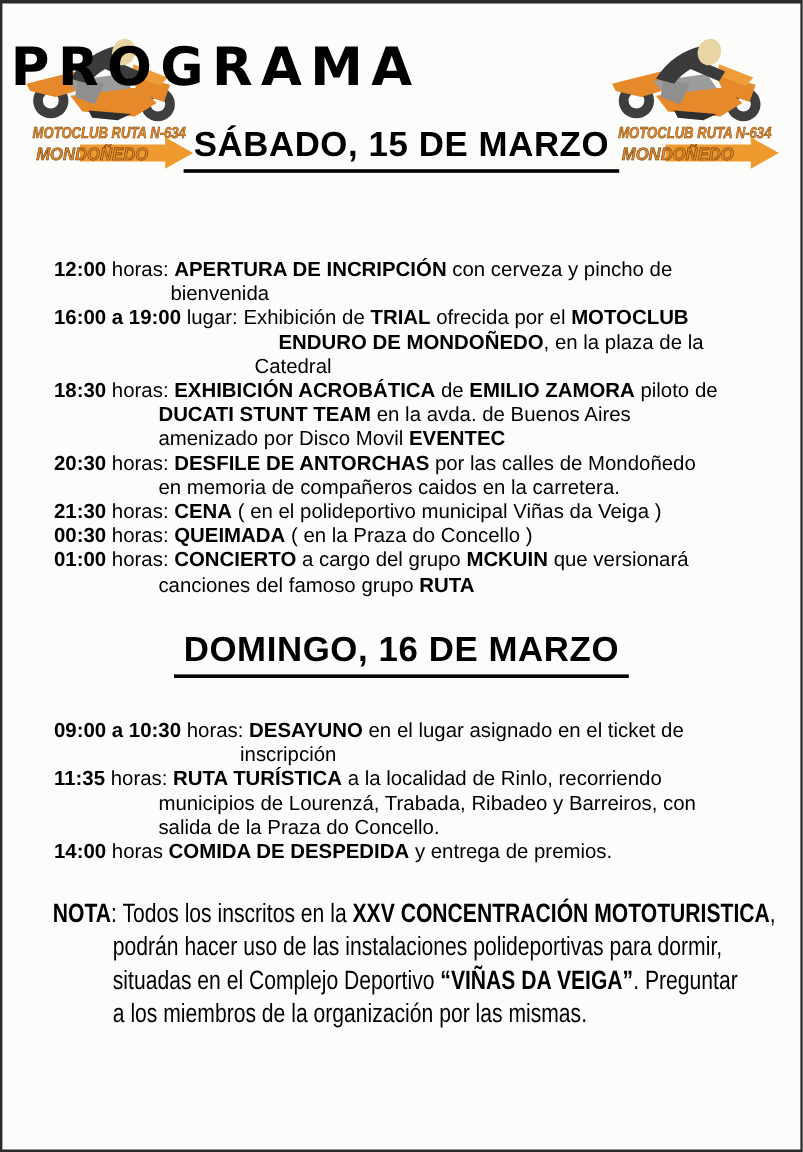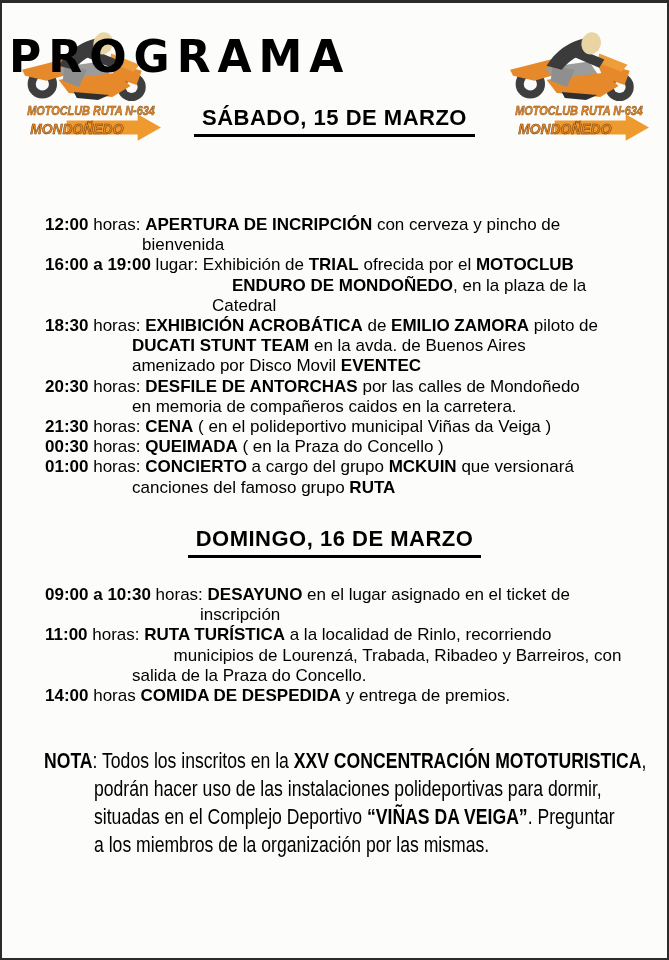--- a/index.html
+++ b/index.html
@@ -22,37 +22,37 @@
   .title {
     position:absolute; top:28px; left:0; right:0;
     margin:0; text-align:left;
     font-family:"DejaVu Sans", sans-serif;
     font-weight:bold; font-size:44px;
     letter-spacing:7px; padding-left:7px;
   }
 
   .day-heading {
     position:absolute; left:0; right:0; margin:0;
-    text-align:center; font-size:22px; font-weight:bold;
+    text-align:center; font-size:29px; font-weight:bold;
     letter-spacing:0.5px;
   }
   .day-heading .u {
     display:inline-block;
     border-bottom:3px solid #000;
     padding:0 8px 3px 8px;
   }
   .h-sat { top:102px; }
   .h-sun { top:499px;margin-top:24px; }
 
   .schedule {
     position:absolute; left:43px; right:4px;
     font-size:17px; line-height:20.2px;
   }
   #sched-sat { top:176px;margin-top:36px; }
-  #sched-sun { top:582px; }
+  #sched-sun { top:596px; }
   .line { white-space:nowrap; }
   .line b { font-weight:bold; }
 
   .note {
     position:absolute; left:42px; top:744px;
     width:780px;
     font-size:22px; line-height:28px;
     transform:scaleX(0.8);
     transform-origin:left top;
   }
@@ -127,22 +127,22 @@
       <div class="line"><b>00:30</b><span> horas: </span><b>QUEIMADA</b><span> ( en la Praza do Concello )</span></div>
       <div class="line"><b>01:00</b><span> horas: </span><b>CONCIERTO</b><span> a cargo del grupo </span><b>MCKUIN</b><span> que versionará</span></div>
       <div class="line" style="padding-left: 87px;"><span>canciones del famoso grupo </span><b>RUTA</b></div>
     </div>
 
   <h2 class="day-heading h-sun"><span class="u">DOMINGO, 16 DE MARZO</span></h2>
 
   <div class="schedule" id="sched-sun">
       <div class="line"><b>09:00 a 10:30</b><span> horas: </span><b>DESAYUNO</b><span> en el lugar asignado en el ticket de</span></div>
       <div class="line" style="padding-left: 155px;"><span>inscripción</span></div>
-      <div class="line"><b>11:00</b><span> horas: </span><b>RUTA TURÍSTICA</b><span> a la localidad de Rinlo, recorriendo</span></div>
-      <div class="line" style="padding-left: 87px; text-align: center;"><span>municipios de Lourenzá, Trabada, Ribadeo y Barreiros, con</span></div>
+      <div class="line"><b>11:35</b><span> horas: </span><b>RUTA TURÍSTICA</b><span> a la localidad de Rinlo, recorriendo</span></div>
+      <div class="line" style="padding-left: 87px;"><span>municipios de Lourenzá, Trabada, Ribadeo y Barreiros, con</span></div>
       <div class="line" style="padding-left: 87px;"><span>salida de la Praza do Concello.</span></div>
       <div class="line"><b>14:00</b><span> horas </span><b>COMIDA DE DESPEDIDA</b><span> y entrega de premios.</span></div>
     </div>
 
   <div class="note">
       <div class="line"><b>NOTA</b><span>: Todos los inscritos en la </span><b>XXV CONCENTRACIÓN MOTOTURISTICA</b><span>,</span></div>
       <div class="line" style="padding-left: 62.5px;"><span>podrán hacer uso de las instalaciones polideportivas para dormir,</span></div>
       <div class="line" style="padding-left: 62.5px;"><span>situadas en el Complejo Deportivo </span><b>“VIÑAS DA VEIGA”</b><span>. Preguntar</span></div>
       <div class="line" style="padding-left: 62.5px;"><span>a los miembros de la organización por las mismas.</span></div>
     </div>

